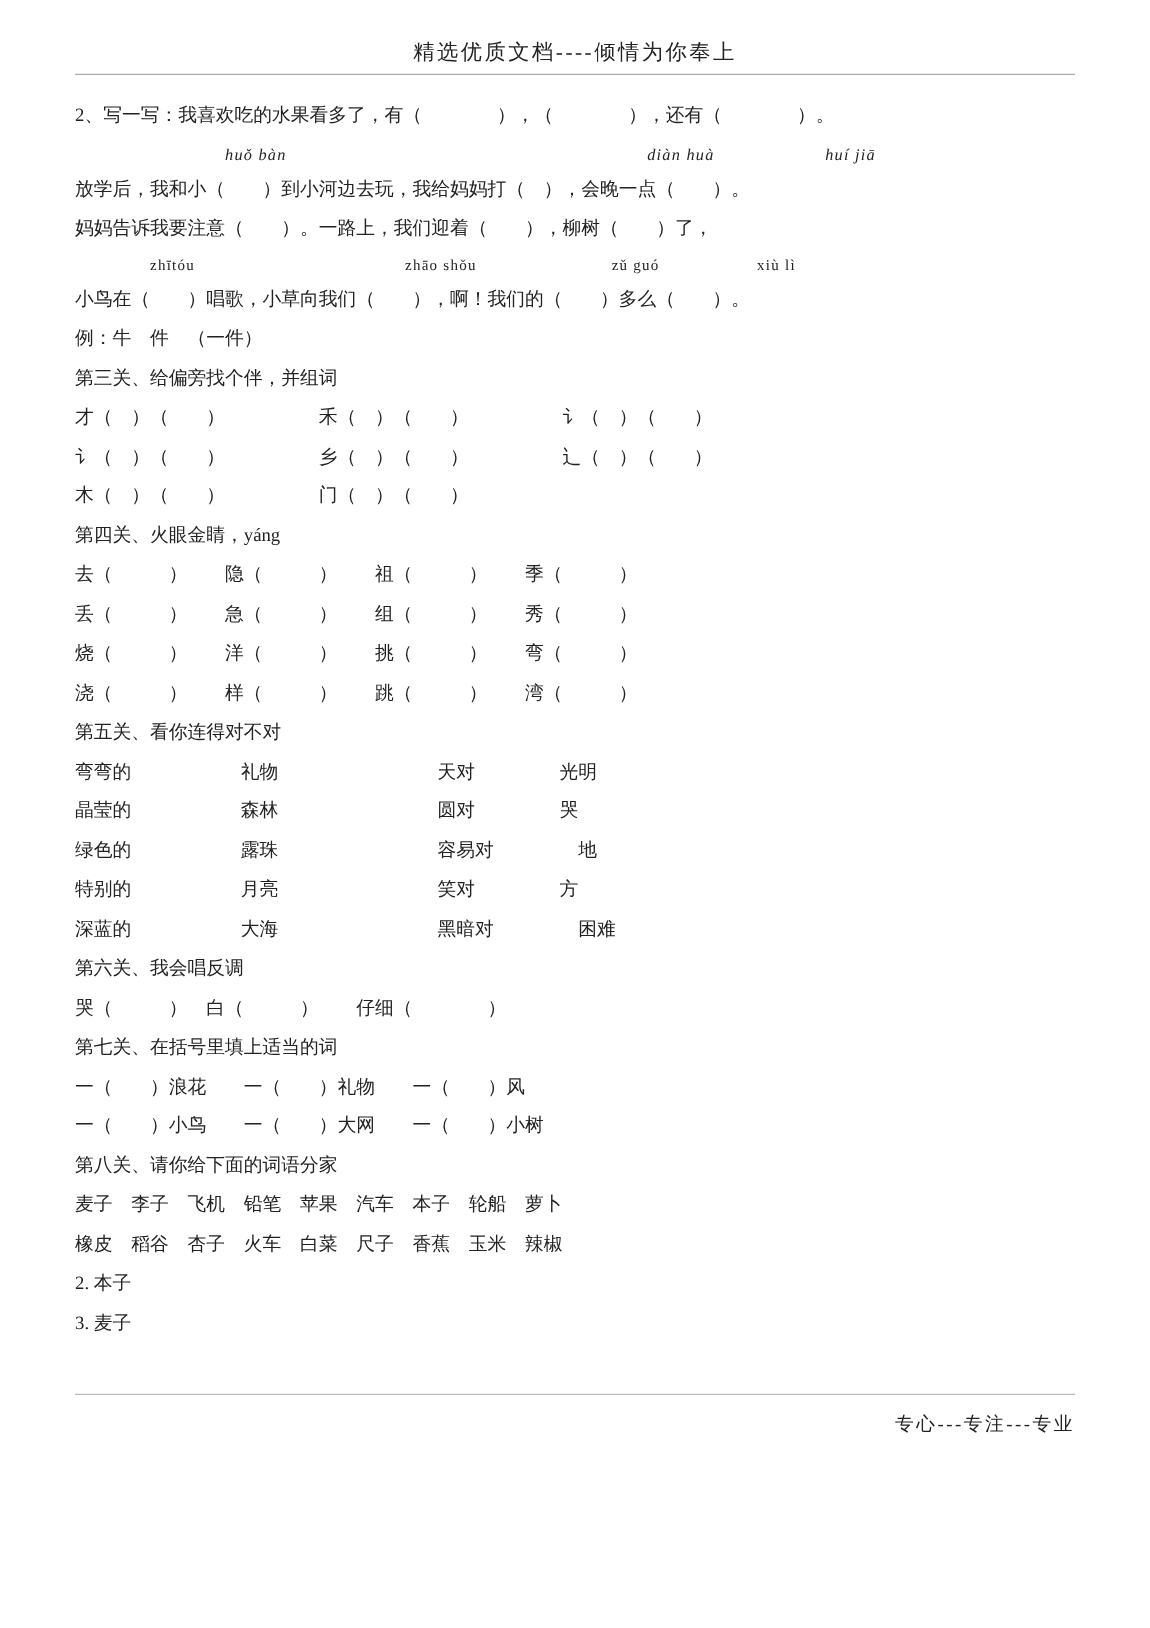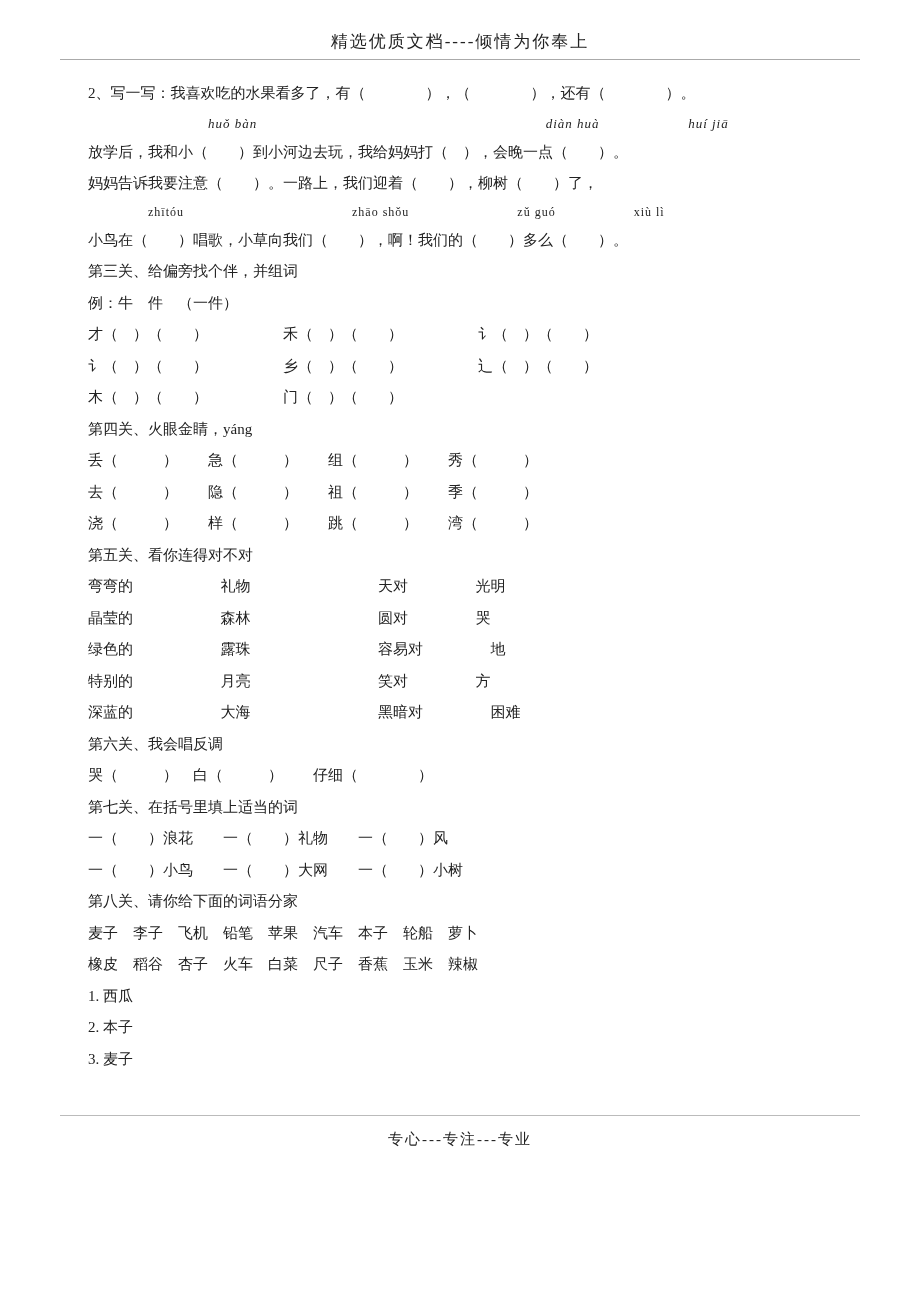--- a/index.html
+++ b/index.html
@@ -20,24 +20,23 @@
       text-align: center;
       font-size: 17px;
       font-weight: normal;
       letter-spacing: 2px;
       padding-bottom: 6px;
       border-bottom: 1.5px solid #aaa;
       margin-bottom: 18px;
     }
     .content {
       line-height: 2.1;
-      margin-left: 28px;
     }
     .footer {
-      text-align: center;
+      text-align: right;
       margin-top: 40px;
       font-size: 15px;
       letter-spacing: 2px;
       border-top: 1px solid #bbb;
       padding-top: 14px;
     }
     p {
       margin: 0;
       padding: 0;
       line-height: 2.1;
@@ -71,29 +70,30 @@
       <span>zhītóu</span>
       <span style="display:inline-block;width:160px;"></span>
       <span>zhāo shǒu</span>
       <span style="display:inline-block;width:100px;"></span>
       <span>zǔ guó</span>
       <span style="display:inline-block;width:70px;"></span>
       <span>xiù lì</span>
     </p>
     <p>小鸟在（　　）唱歌，小草向我们（　　），啊！我们的（　　）多么（　　）。</p>
 
+    <p>例：牛　件　（一件）</p>
     <p>第三关、给偏旁找个伴，并组词</p>
-    <p>例：牛　件　（一件）</p>
     <p>才（　）（　　）　　　　　禾（　）（　　）　　　　　讠（　）（　　）</p>
     <p>讠（　）（　　）　　　　　乡（　）（　　）　　　　　辶（　）（　　）</p>
     <p>木（　）（　　）　　　　　门（　）（　　）</p>
 
     <p>第四关、火眼金睛，yáng</p>
+    <p>去（　　　）　　隐（　　　）　　祖（　　　）　　季（　　　）</p>
     <p>丢（　　　）　　急（　　　）　　组（　　　）　　秀（　　　）</p>
-    <p>去（　　　）　　隐（　　　）　　祖（　　　）　　季（　　　）</p>
+    <p>烧（　　　）　　洋（　　　）　　挑（　　　）　　弯（　　　）</p>
     <p>浇（　　　）　　样（　　　）　　跳（　　　）　　湾（　　　）</p>
 
     <p>第五关、看你连得对不对</p>
     <p>
       <span>弯弯的</span>
       <span style="display:inline-block;width:80px;"></span>
       <span>礼物</span>
       <span style="display:inline-block;width:120px;"></span>
       <span>天对</span>
       <span style="display:inline-block;width:60px;"></span>
@@ -139,21 +139,20 @@
     <p>第六关、我会唱反调</p>
     <p>哭（　　　）　白（　　　）　　仔细（　　　　）</p>
 
     <p>第七关、在括号里填上适当的词</p>
     <p>一（　　）浪花　　一（　　）礼物　　一（　　）风</p>
     <p>一（　　）小鸟　　一（　　）大网　　一（　　）小树</p>
 
     <p>第八关、请你给下面的词语分家</p>
     <p>麦子　李子　飞机　铅笔　苹果　汽车　本子　轮船　萝卜</p>
     <p>橡皮　稻谷　杏子　火车　白菜　尺子　香蕉　玉米　辣椒</p>
-    <p>1. 西瓜</p>
     <p>2. 本子</p>
     <p>3. 麦子</p>
 
   </div>
 
   <div class="footer">
     <span>专心---专注---专业</span>
   </div>
 </div>
 

